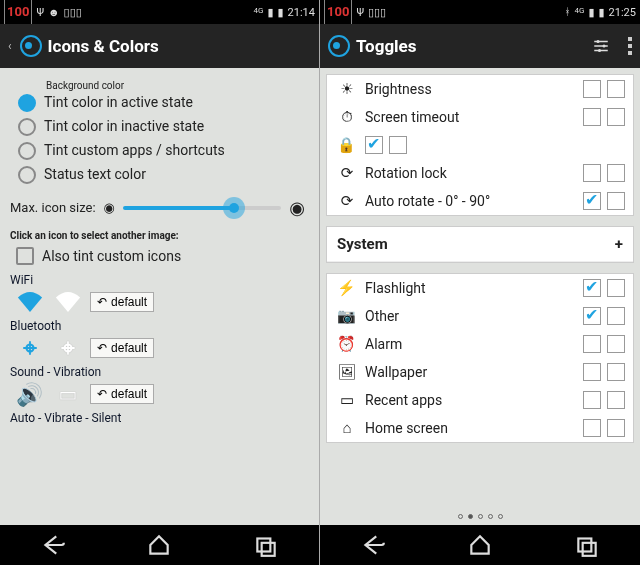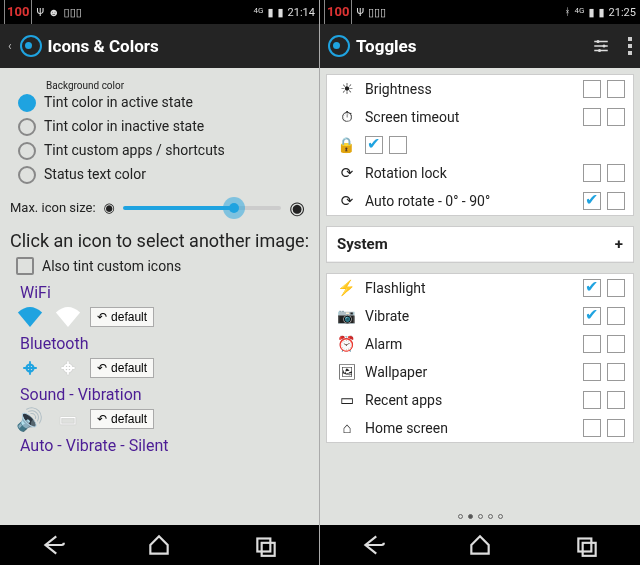--- a/index.html
+++ b/index.html
@@ -22,23 +22,23 @@
   .content { flex: 1; overflow: hidden; padding: 6px 8px 0 8px; color: #222; font-size: 14px; }
   .row { display: flex; align-items: flex-start; gap: 8px; padding: 3px 0 3px 10px; }
   .radio, .chk { width: 18px; height: 18px; border: 2px solid #888; border-radius: 50%; flex-shrink: 0; }
   .radio.active { border-color: #1fa3e0; background: #1fa3e0; }
   .chk { border-radius: 2px; }
   .sub { padding-left: 38px; font-size: 10px; margin-top: 6px; }
   .slider-row { display: flex; align-items: center; gap: 8px; margin: 10px 6px 12px 2px; font-size: 13px; }
   .slider { flex: 1; height: 4px; background: linear-gradient(to right,#1fa3e0 0 70%,#ccc 70% 100%); border-radius: 2px; position: relative; }
   .slider .thumb { position: absolute; width: 22px; height: 22px; background: rgba(31,163,224,.5); border-radius: 50%; left: calc(70% - 11px); top: -9px; }
   .slider .thumb::after { content:''; position:absolute; width:10px; height:10px; background:#1fa3e0; border-radius:50%; left:6px; top:6px;}
-  .note { font-size: 18px; margin: 4px 0 6px 2px; }
+  .note { font-size: 10px; margin: 4px 0 6px 2px; font-weight: bold; }
   .chkrow { display: flex; align-items: center; gap: 8px; margin: 2px 0 8px 8px; font-size: 14px; }
-  .label13 { font-size: 16px; color: #4c1d95; margin: 4px 0 2px 12px; }
+  .label13 { font-size: 12px; color: #0f172a; margin: 4px 0 2px 2px; }
   .iconpair { display: flex; align-items: center; gap: 6px; margin: 0 0 2px 6px; }
   .iconbox { width: 32px; height: 26px; display: flex; align-items: center; justify-content: center; }
   .defbtn { border: 1px solid #aaa; background: #f8f8f6; font-size: 12px; padding: 2px 6px; display: flex; gap: 4px; align-items: center; }
   .navbar { height: 40px; background: #000; display: flex; justify-content: space-around; align-items: center; }
   .navbar svg { width: 26px; height: 26px; fill: none; stroke: #ddd; stroke-width: 2; }
   .card { background: #fff; border: 1px solid #ccc; margin-bottom: 10px; }
   .card-header { display: flex; align-items: center; justify-content: space-between; padding: 8px 10px; font-weight: bold; font-size: 15px; border-bottom: 1px solid #eee; gap: 24px; }
   .trow { display: flex; align-items: center; padding: 5px 8px 5px 10px; gap: 8px; font-size: 14px; }
   .trow .ticon { width: 20px; text-align: center; font-size: 15px; }
   .trow .tlabel { flex: 1; }
@@ -236,21 +236,21 @@
           <div class="trow">
             <span class="ticon">⚡</span>
             <span class="tlabel">Flashlight</span>
             <span class="checks">
               <span class="c on"></span>
               <span class="c "></span>
             </span>
           </div>
           <div class="trow">
             <span class="ticon">📷</span>
-            <span class="tlabel">Vibrate</span>
+            <span class="tlabel">Other</span>
             <span class="checks">
               <span class="c on"></span>
               <span class="c "></span>
             </span>
           </div>
           <div class="trow">
             <span class="ticon">⏰</span>
             <span class="tlabel">Alarm</span>
             <span class="checks">
               <span class="c "></span>

